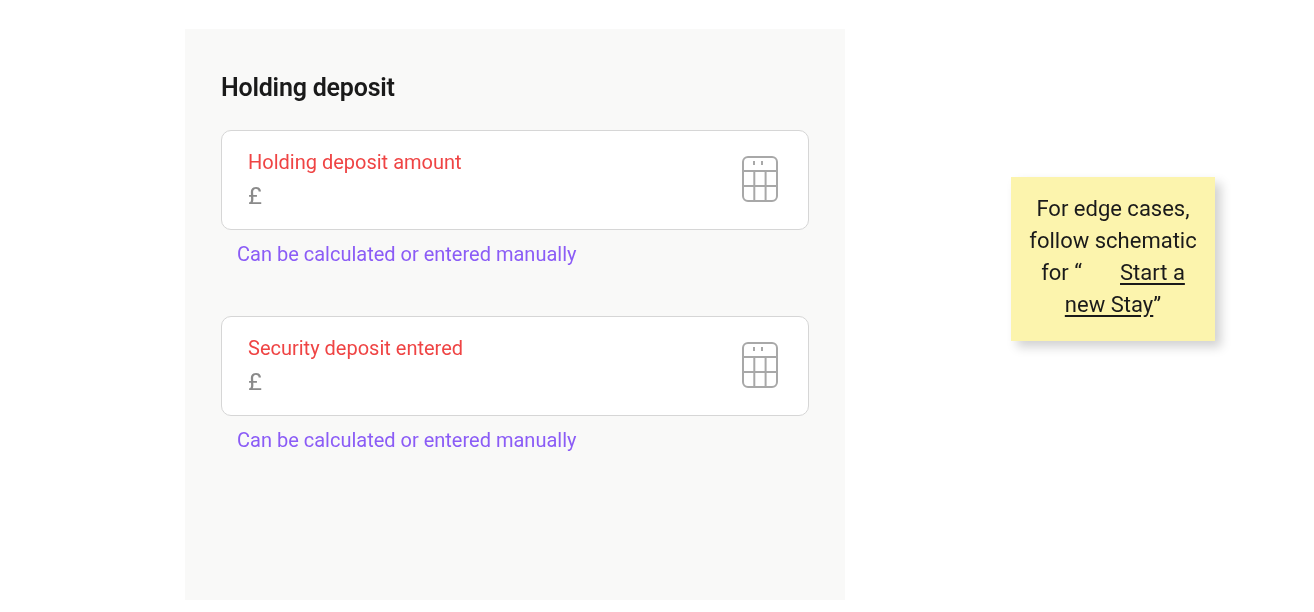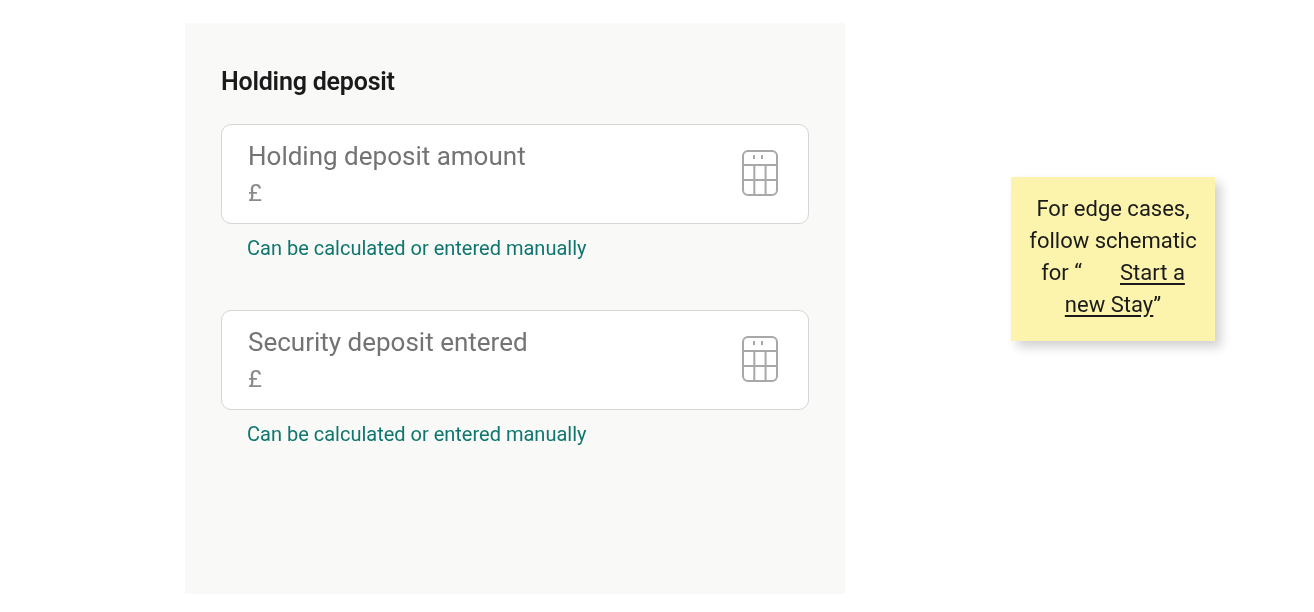--- a/index.html
+++ b/index.html
@@ -10,21 +10,21 @@
     body {
       font-family: -apple-system, BlinkMacSystemFont, 'Segoe UI', Roboto, Helvetica, Arial, sans-serif;
       background: #ffffff;
       width: 1314px;
       height: 612px;
       position: relative;
     }
     .form-panel {
       position: absolute;
       left: 185px;
-      top: 23px;
+      top: 29px;
       width: 660px;
       height: 571px;
       background: #f9f9f8;
       padding: 44px 36px;
     }
     .section {
       margin-bottom: 50px;
     }
     .section-heading {
       font-size: 25px;
@@ -42,43 +42,43 @@
       align-items: center;
       justify-content: space-between;
       height: 100px;
     }
     .input-left {
       display: flex;
       flex-direction: column;
       gap: 8px;
     }
     .input-label {
-      font-size: 26px;
-      color: #737373;
+      font-size: 20px;
+      color: #ef4444;
       font-weight: 400;
     }
     .currency-prefix {
       font-size: 24px;
       color: #8a8a8a;
       font-weight: 400;
     }
     .calculator-icon-btn {
       display: flex;
       align-items: center;
       justify-content: center;
       background: transparent;
       border: none;
       cursor: pointer;
       padding: 6px;
     }
     .helper-text {
       font-size: 20px;
-      color: #0f766e;
+      color: #8b5cf6;
       margin-top: 12px;
-      margin-left: 26px;
+      margin-left: 16px;
       font-weight: 400;
     }
     .sticky-note {
       position: absolute;
       left: 1011px;
       top: 177px;
       width: 204px;
       background: #fcf4ad;
       padding: 16px 12px 20px 12px;
       box-shadow: 6px 6px 10px rgba(0,0,0,0.18);

